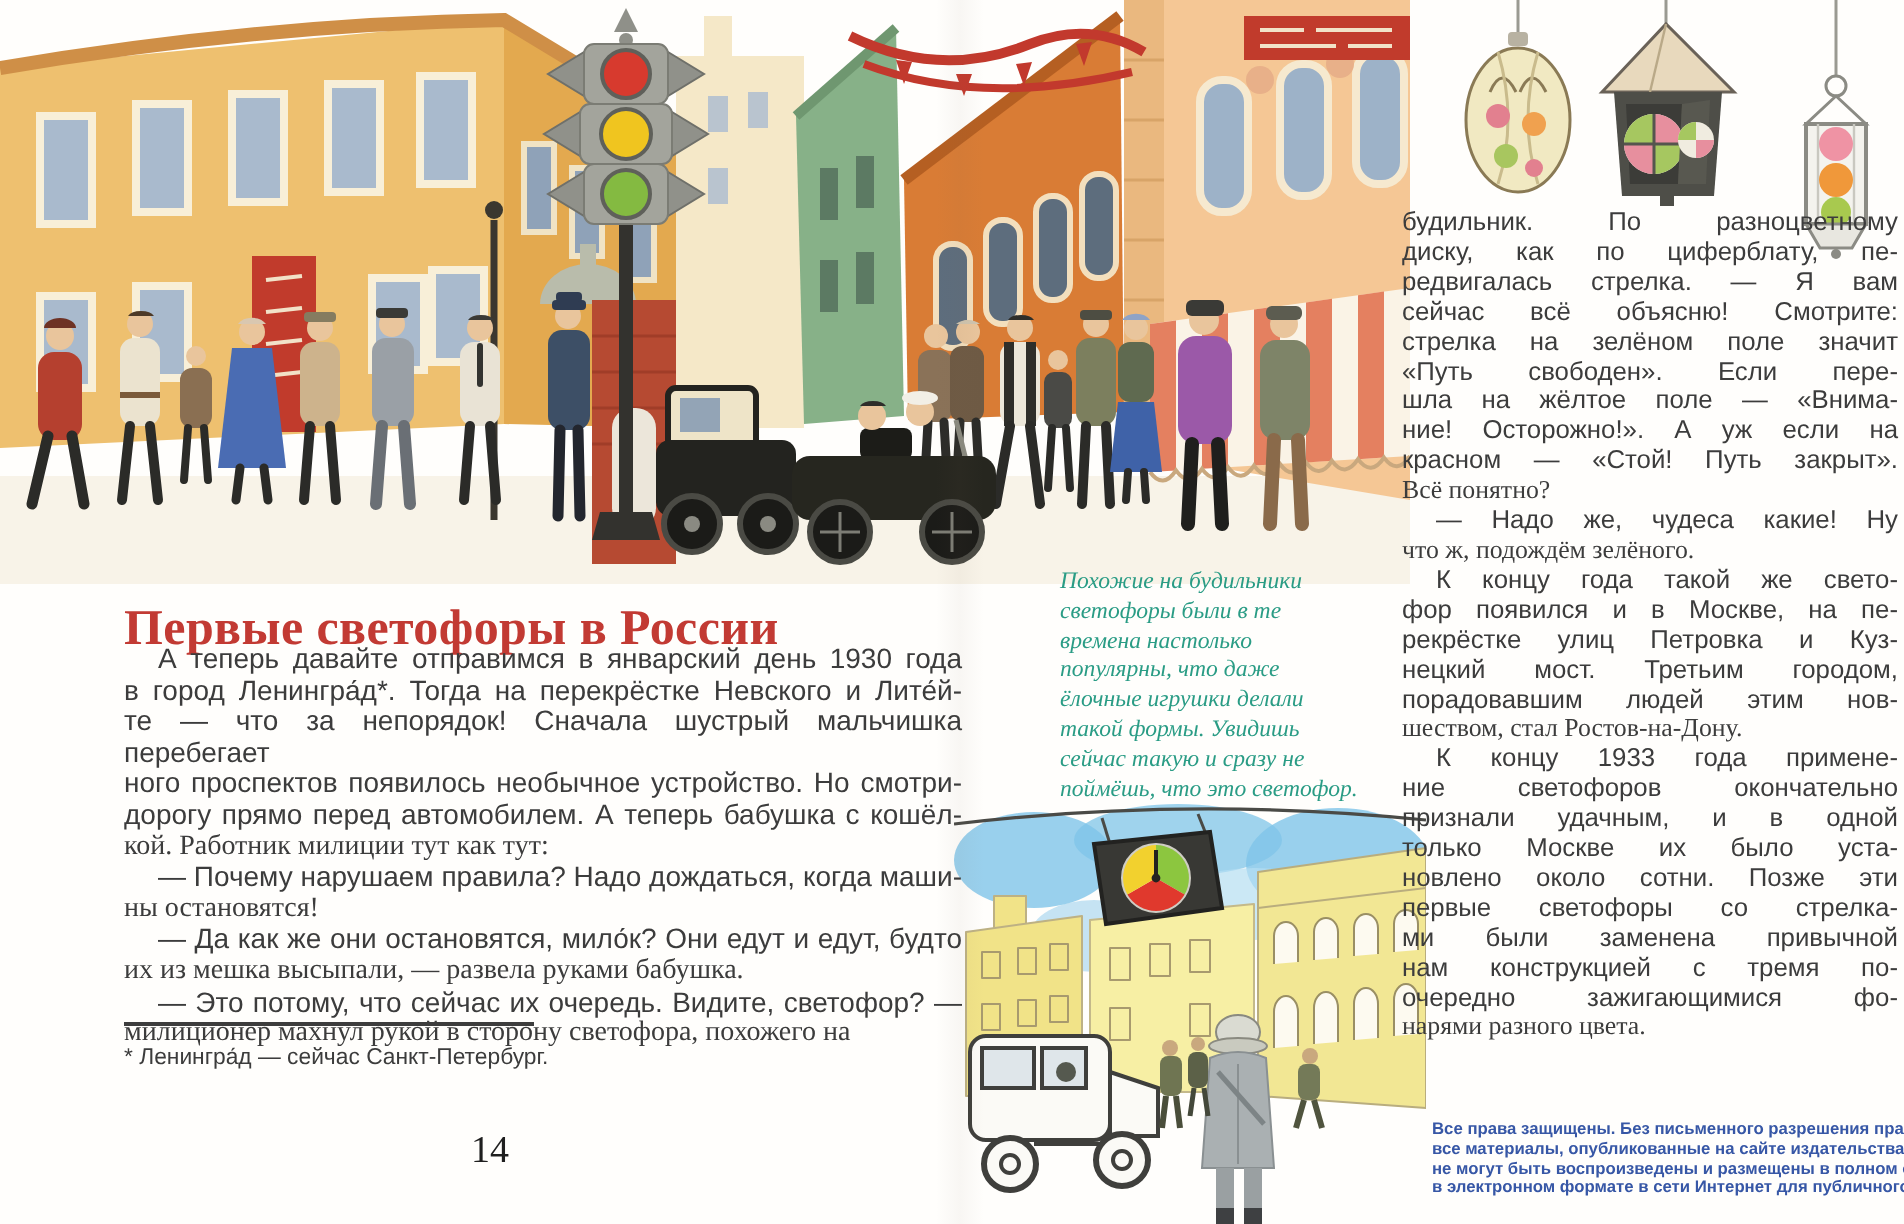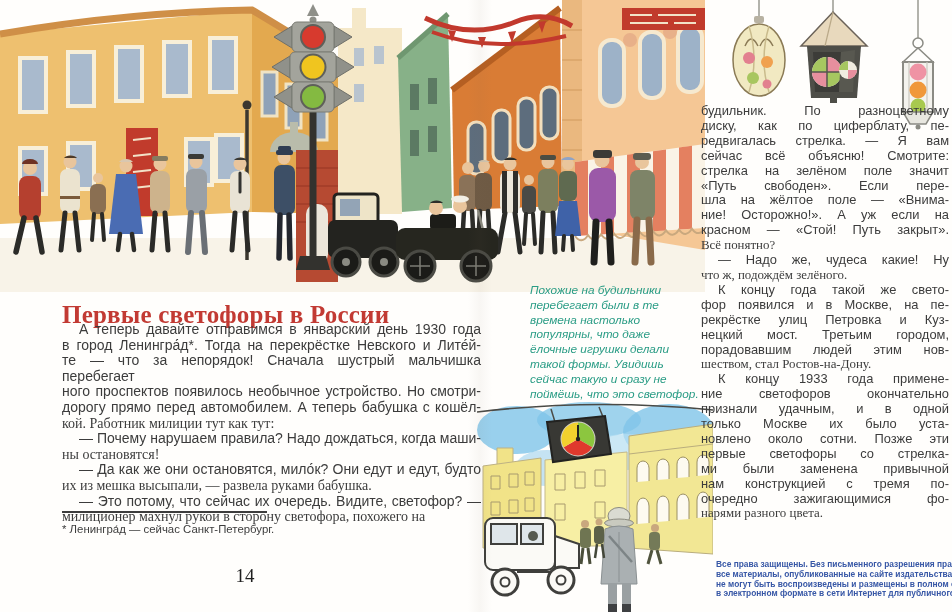--- a/index.html
+++ b/index.html
@@ -12,21 +12,21 @@
   .left-body{position:absolute;left:62px;top:322px;width:419px;
       font-size:14px;line-height:15.6px;color:var(--body-text,#3c3c3c);}
   .right-body{position:absolute;left:701px;top:104px;width:248px;
       font-size:12.9px;line-height:14.9px;color:var(--body-text,#3c3c3c);}
   .tl{text-align:justify;text-align-last:justify;}
   .tl.end{text-align-last:left;font-family:Liberation Serif, serif;}
   .tl.ind{text-indent:17px;}
   .caption{position:absolute;left:530px;top:283px;width:152px;
       font-size:11.8px;line-height:14.8px;font-style:italic;
       color:var(--caption-teal,#2a9c85);}
-  .caption .tl{text-align:left;text-align-last:left;white-space:nowrap;}
+  .caption .tl{text-align:left;text-align-last:left;white-space:nowrap;font-family:Liberation Serif, serif;}
   .copyright{position:absolute;left:716px;top:560px;width:238px;
       font-size:8.4px;line-height:9.8px;font-weight:bold;
       color:var(--copyright-blue,#3757a6);}
   .copyright .tl{text-align:left;text-align-last:left;white-space:nowrap;}
   .footnote-rule{position:absolute;left:62px;top:511px;width:205px;height:2px;background:#3d3d3d;}
   .footnote{position:absolute;left:62px;top:523px;font-size:11.4px;color:#3c3c3c;}
   .pagenum{position:absolute;left:230px;top:565px;width:30px;text-align:center;
       font-family:"Liberation Serif",serif;font-size:19px;color:#1f1f1f;}
   .illu-left{position:absolute;left:0;top:0;width:705px;height:292px;}
   .illu-ornaments{position:absolute;left:713px;top:0;width:239px;height:136px;}
@@ -472,21 +472,21 @@
       <div class="tl ind">— Это потому, что сейчас их очередь. Видите, светофор? —</div>
       <div class="tl end">милиционер махнул рукой в сторону светофора, похожего на</div>
     </div>
 
   <div class="footnote-rule"></div>
   <div class="footnote">* Ленингра́д — сейчас Санкт-Петербург.</div>
   <div class="pagenum">14</div>
 
   <div class="caption">
       <div class="tl">Похожие на будильники</div>
-      <div class="tl">перебегает были в те</div>
+      <div class="tl">светофоры были в те</div>
       <div class="tl">времена настолько</div>
       <div class="tl">популярны, что даже</div>
       <div class="tl">ёлочные игрушки делали</div>
       <div class="tl">такой формы. Увидишь</div>
       <div class="tl">сейчас такую и сразу не</div>
       <div class="tl">поймёшь, что это светофор.</div>
     </div>
 
   <div class="right-body">
       <div class="tl">будильник. По разноцветному</div>

